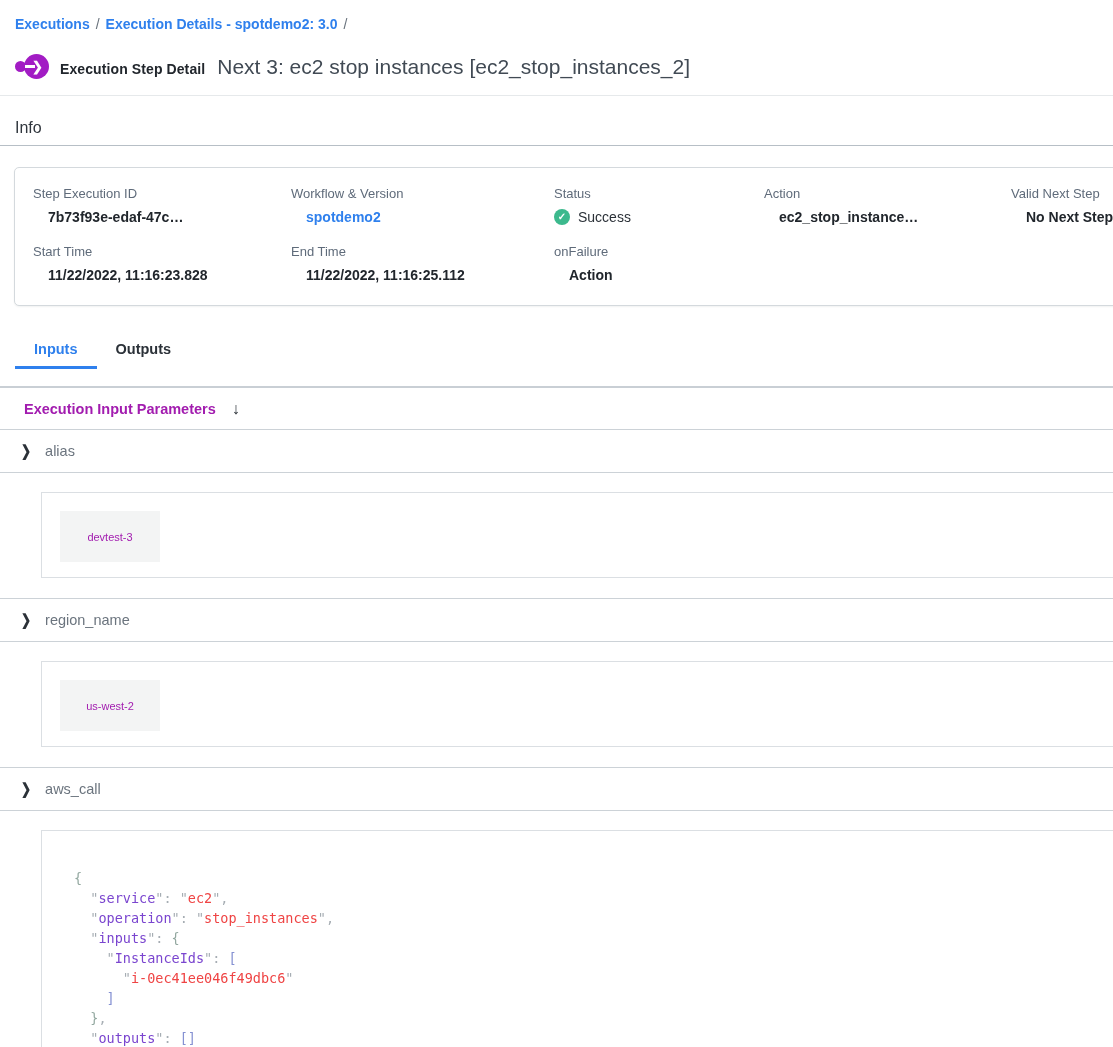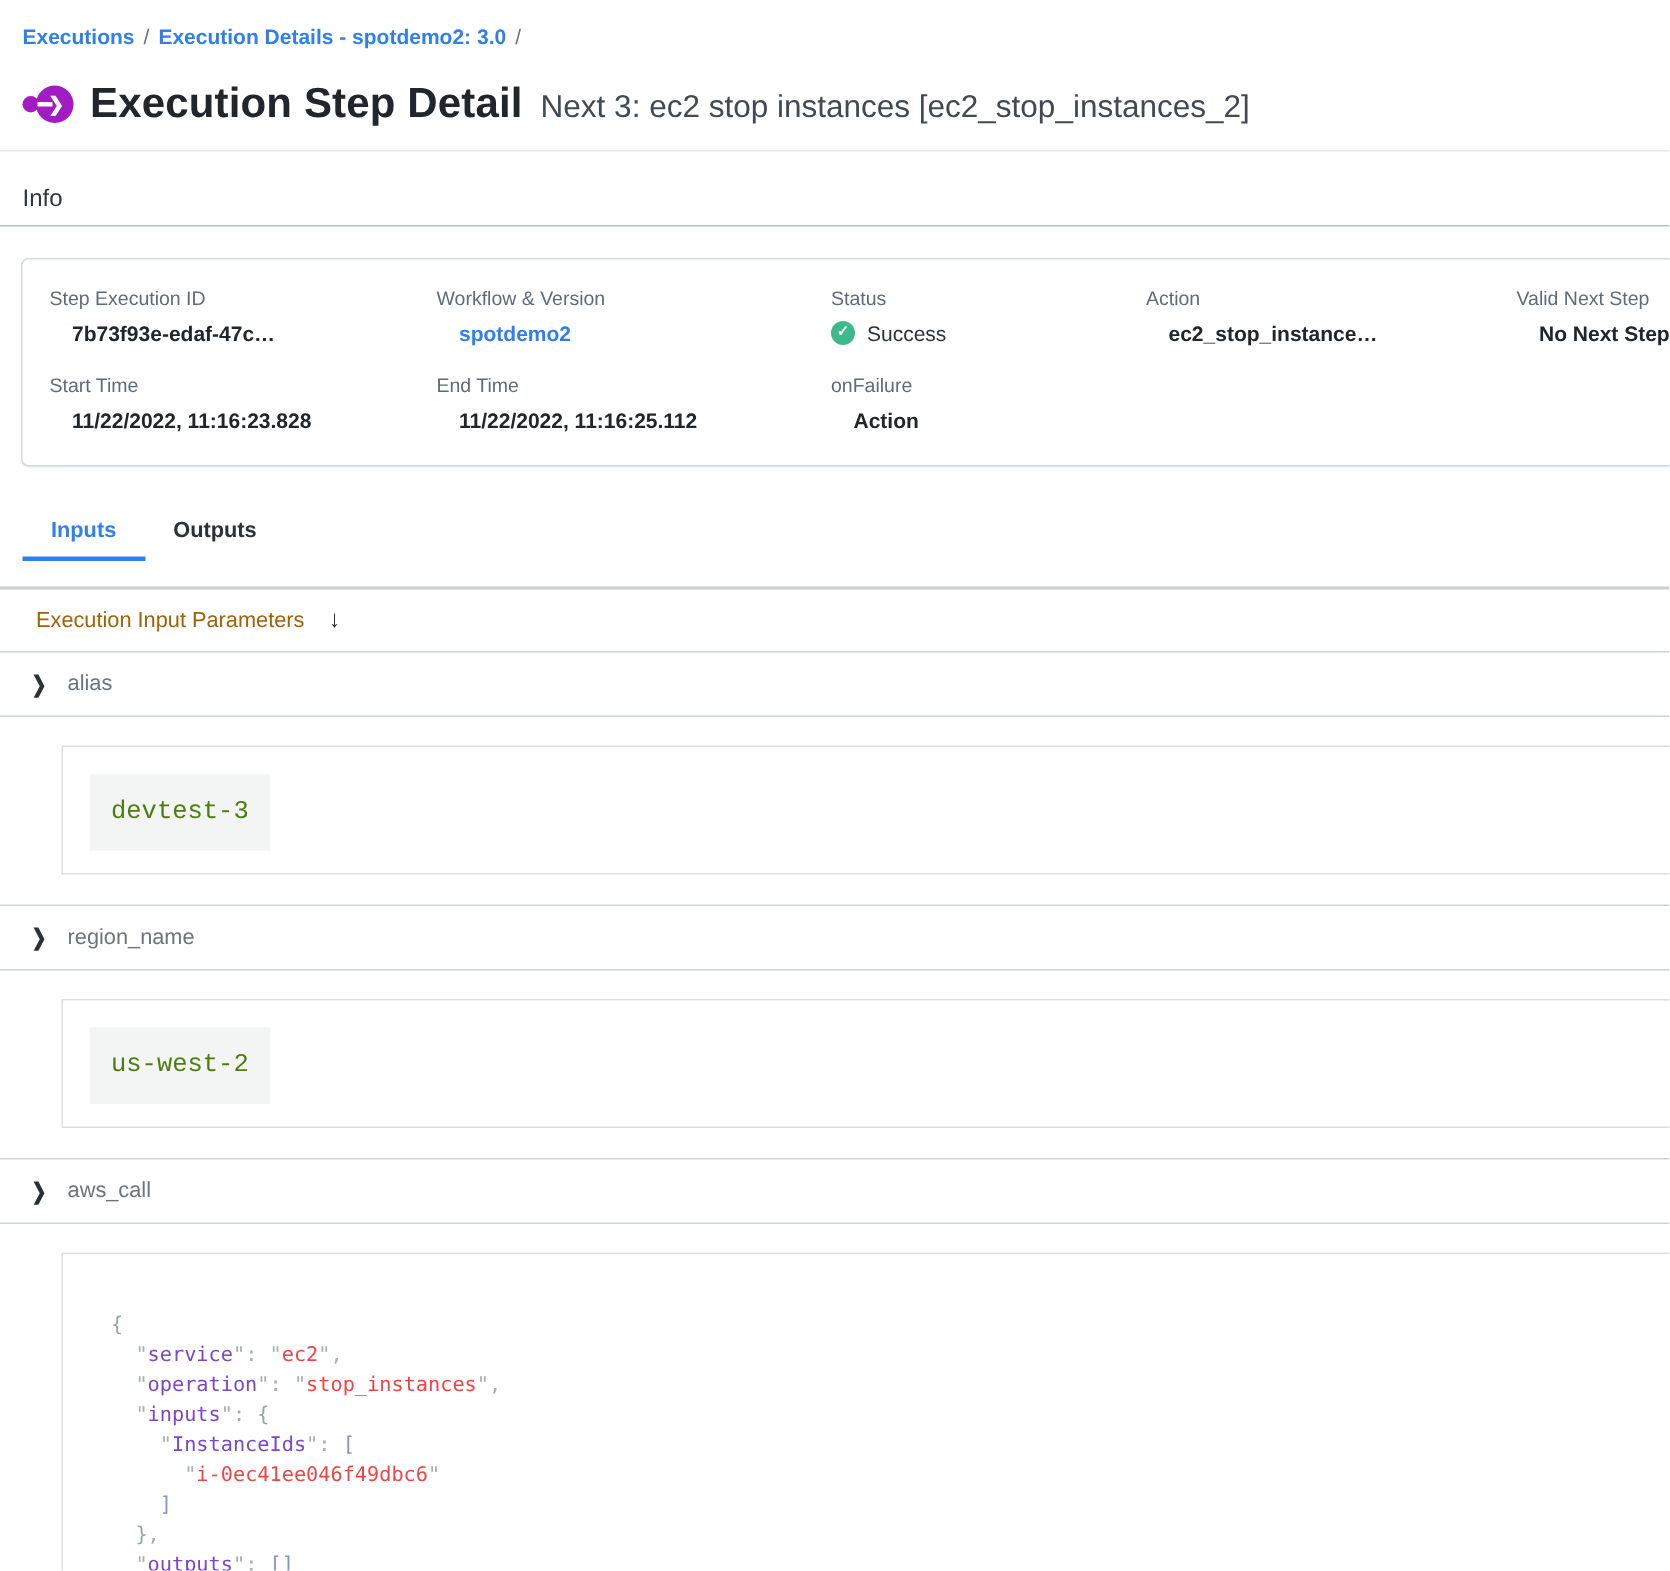--- a/index.html
+++ b/index.html
@@ -16,21 +16,21 @@
   .breadcrumb .sep { color:#68727c; font-weight:400; padding:0 6px; }
 
   
   .page-header { display:flex; align-items:center; margin:21px 0 0 15px; }
   .logo { position:relative; width:34px; height:27px; margin-right:11px; flex:none; }
   .logo-dot { position:absolute; left:0; top:8px; width:11px; height:11px; border-radius:50%; background:#a21cc4; }
   .logo-circle { position:absolute; right:0; top:1px; width:25px; height:25px; border-radius:50%; background:#a21cc4; }
   .logo-circle .bar { position:absolute; left:1px; top:11px; width:10px; height:3px; background:#fff; }
   .logo-circle .chev { position:absolute; left:8px; top:3px; color:#fff; font-size:13px; font-weight:700; line-height:19px; }
   .title-wrap { display:flex; align-items:baseline; gap:12px; }
-  .page-title { font-size:28px; font-weight:700; color:#21262c; letter-spacing:.1px;text-align:center; }
+  .page-title { font-size:14px; font-weight:700; color:#21262c; letter-spacing:.1px;text-align:center; }
   .page-subtitle { font-size:21px; font-weight:400; color:#414a54; }
 
   
   .divider { border:none; height:1px; background:#e6e9eb; margin-top:15px; }
   .divider-info { border:none; height:1px; background:#b7bfc6; }
   .divider-strong { border:none; height:2px; background:#c9cfd5; }
   .divider-row { border:none; height:1px; background:#ccd2d7; }
 
   
   .info-heading { margin:23px 0 8px 15px; font-size:16px; font-weight:400; color:#30363d; }
@@ -55,38 +55,38 @@
   .status-text { font-size:14px; font-weight:400; color:#2b3138; }
 
   
   .tabs { display:flex; margin:26px 0 0 15px; }
   .tab { font-size:14.5px; font-weight:700; padding:9px 19px 9px; cursor:pointer; color:#2b3138; }
   .tab.active { color:#2f80ed; border-bottom:3px solid #2f80ed; }
   .tabs-spacer { height:17px; }
 
   
   .params-header { display:flex; align-items:center; gap:16px; padding:13px 0 12px 24px; }
-  .params-title { font-size:14.5px; font-weight:400; color:#a16207; }
+  .params-title { font-size:14.5px; font-weight:700; color:#a21caf; }
   .sort-arrow { font-size:16px; font-weight:700; color:#2b3138; cursor:pointer; line-height:1; }
 
   
   .param-row { display:flex; align-items:center; gap:14px; padding:13px 0 13px 21px; cursor:pointer; }
   .chevron { font-size:12px; font-weight:700; color:#2b3138; transform:scaleY(1.25); }
   .param-label { font-size:14.5px; color:#6b747e; }
 
   
   .panel {
     margin:19px 0 20px 41px; margin-right:-10px;
     border:1px solid #dbdfe3; background:#fff;
   }
   .panel.chip-panel { padding:18px; height:86px; }
   .chip {
     display:inline-flex; align-items:center; justify-content:center;
     min-width:100px; height:51px; padding:0 14px;
-    background:#f3f4f4; color:#4d7c0f; font-size:17px;font-family:Liberation Mono, monospace;
+    background:#f3f4f4; color:#a21caf; font-size:11px;
   }
 
   
   .panel.code-panel { padding:37px 32px 40px; margin-bottom:0; }
   .code { font-family:"DejaVu Sans Mono", monospace; font-size:13.5px; line-height:20px; }
   .code-line { white-space:pre; }
   .tk-key { color:#7a45cf; }
   .tk-str { color:#ef4444; }
   .tk-punc { color:#a6adb3; }
   .tk-brace { color:#93a8a0; }

